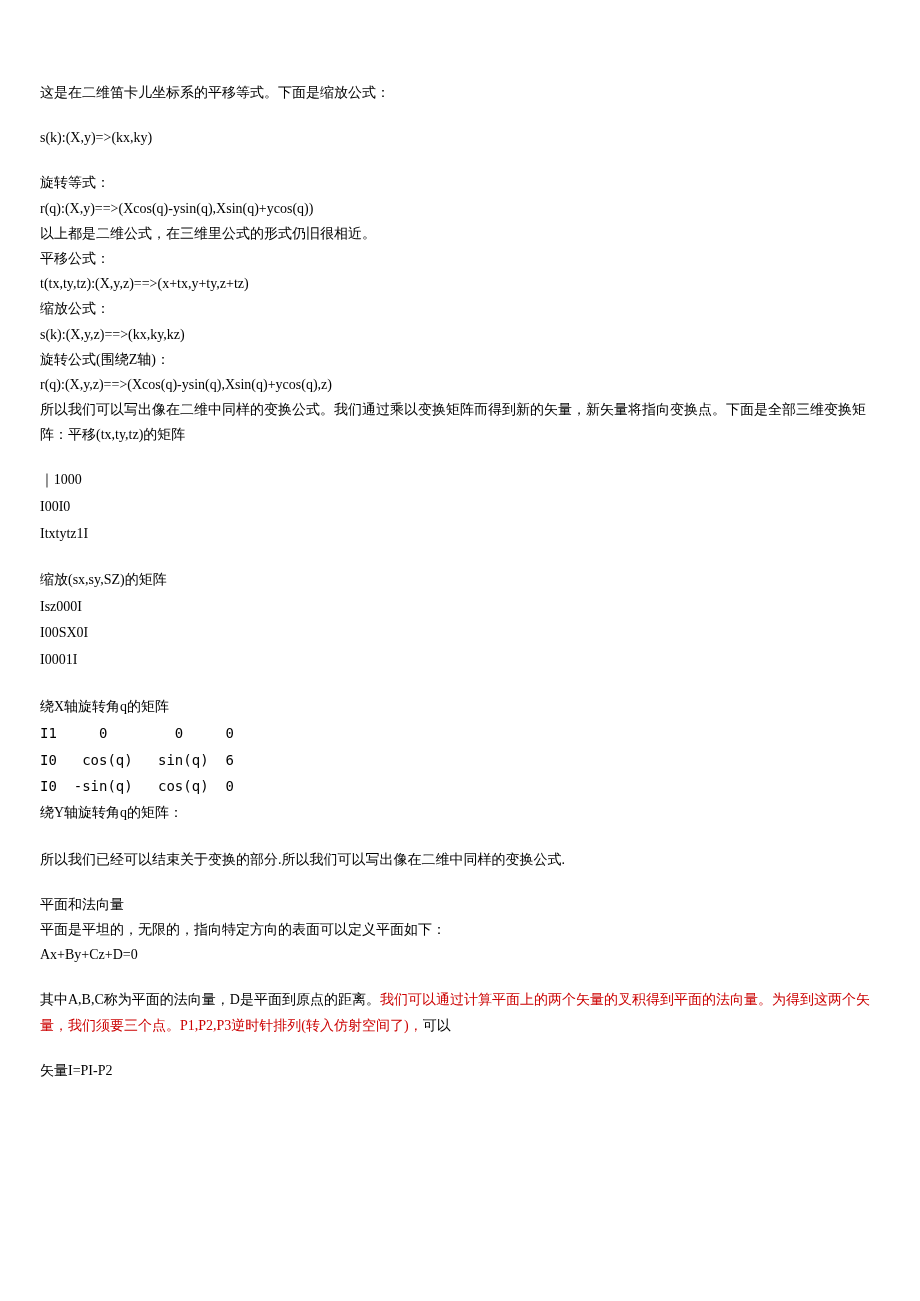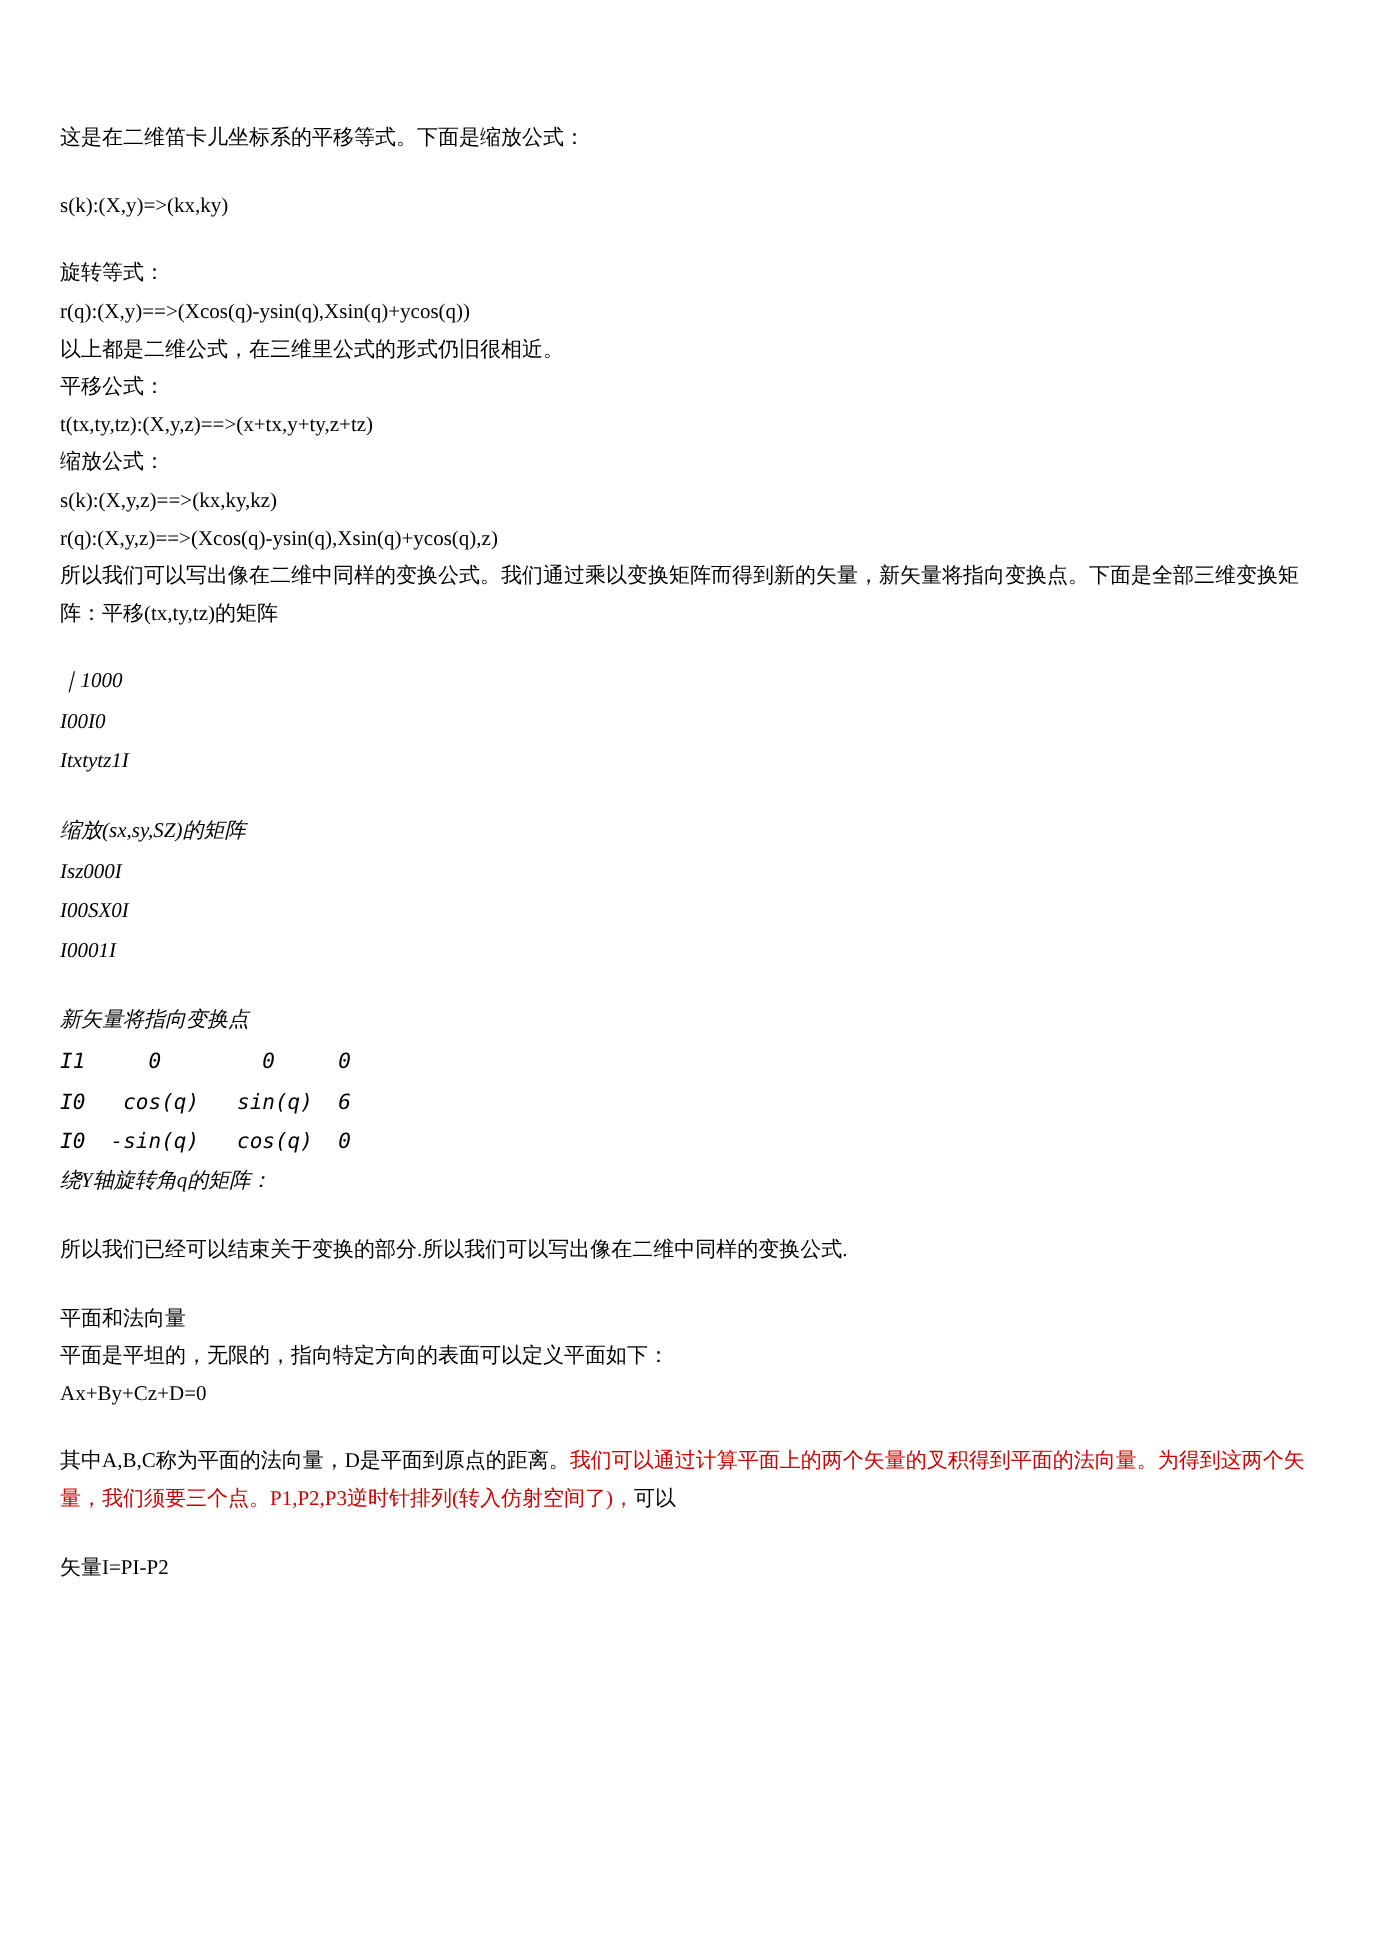--- a/index.html
+++ b/index.html
@@ -16,21 +16,20 @@
       margin: 0;
     }
     .para {
       margin-bottom: 20px;
     }
     .matrix-block {
       line-height: 1.9;
     }
     .matrix-block p {
       margin: 0;
-      font-style: italic;
     }
     .red {
       color: #cc0000;
     }
     .mono {
       font-family: "SimSun", "宋体", monospace;
       white-space: pre;
     }
     .section-gap {
       margin-top: 20px;
@@ -51,39 +50,40 @@
 </div>
 
 <div class="para">
   <p>旋转等式：</p>
   <p>r(q):(X,y)==&gt;(Xcos(q)-ysin(q),Xsin(q)+ycos(q))</p>
   <p>以上都是二维公式，在三维里公式的形式仍旧很相近。</p>
   <p>平移公式：</p>
   <p>t(tx,ty,tz):(X,y,z)==&gt;(x+tx,y+ty,z+tz)</p>
   <p>缩放公式：</p>
   <p>s(k):(X,y,z)==&gt;(kx,ky,kz)</p>
+  <p>旋转公式(围绕Z轴)：</p>
   <p>r(q):(X,y,z)==&gt;(Xcos(q)-ysin(q),Xsin(q)+ycos(q),z)</p>
   <p>所以我们可以写出像在二维中同样的变换公式。我们通过乘以变换矩阵而得到新的矢量，新矢量将指向变换点。下面是全部三维变换矩阵：平移(tx,ty,tz)的矩阵</p>
 </div>
 
 <div class="matrix-block small-gap">
   <p>｜1000</p>
   <p>I00I0</p>
   <p>Itxtytz1I</p>
 </div>
 
 <div class="matrix-block section-gap">
   <p>缩放(sx,sy,SZ)的矩阵</p>
   <p>Isz000I</p>
   <p>I00SX0I</p>
   <p>I0001I</p>
 </div>
 
 <div class="matrix-block section-gap">
-  <p>新矢量将指向变换点</p>
+  <p>绕X轴旋转角q的矩阵</p>
   <p class="mono">I1     0        0     0</p>
   <p class="mono">I0   cos(q)   sin(q)  6</p>
   <p class="mono">I0  -sin(q)   cos(q)  0</p>
   <p>绕Y轴旋转角q的矩阵：</p>
 </div>
 
 <div class="para section-gap">
   <p>所以我们已经可以结束关于变换的部分.所以我们可以写出像在二维中同样的变换公式.</p>
 </div>
 

